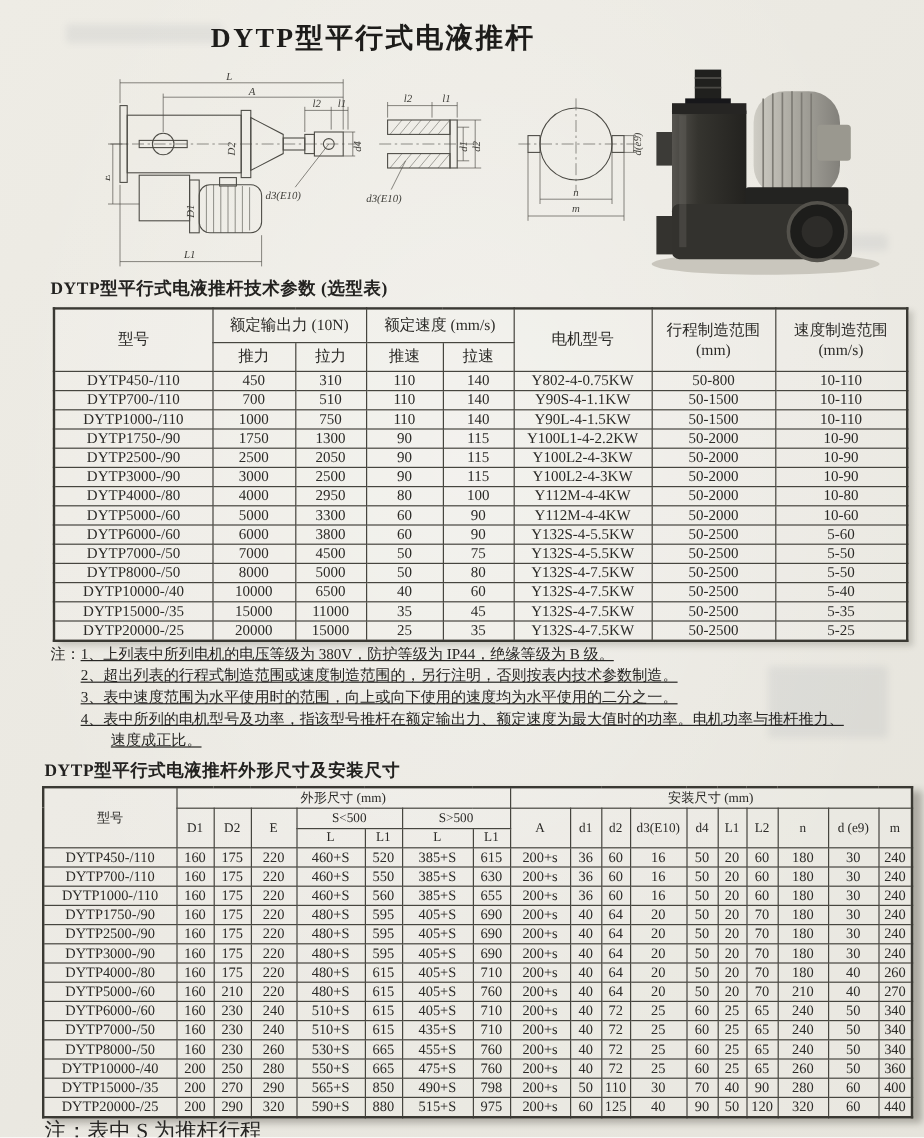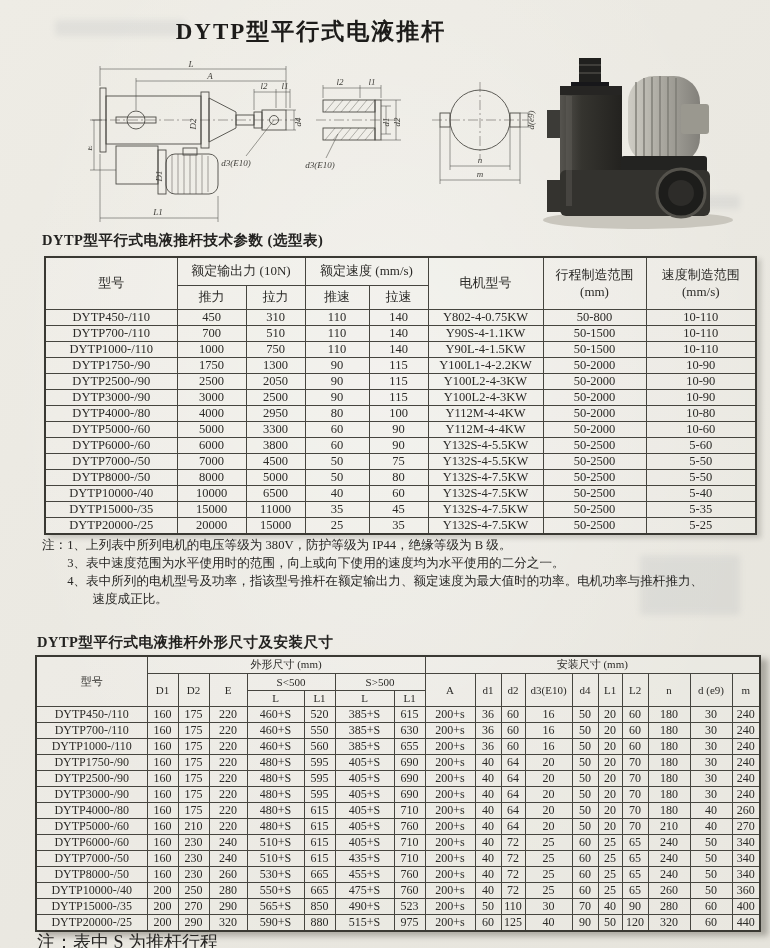--- a/index.html
+++ b/index.html
@@ -39,21 +39,21 @@
   .dim-table thead tr{height:17px;}
   .dim-table thead tr:last-child{height:16px;}
   .dim-table tbody tr{height:16px;}
   .dim-table td{line-height:15px; white-space:nowrap;}
   .dim-table th{font-size:11px; white-space:nowrap;}
 
   .notes{position:absolute; left:42px; top:536px; width:668px; font-size:12.6px;
          line-height:18px; display:flex; color:#272624;}
   .note-label{flex:0 0 auto;}
   .note-items{flex:1 1 auto;}
-  .note-item{padding-left:2em; text-indent:-2em;}
+  .note-item{padding-left:2em; text-indent:-2em;text-decoration:underline;}
   .foot-note{position:absolute; left:37px; top:930px; font-size:18px; color:#272624;}
 </style>
 </head>
 <body>
 
 <div class="page">
 
   <div class="artifact" style="left:55px; top:20px; width:130px; height:16px;"></div>
   <div class="artifact" style="left:600px; top:195px; width:140px; height:14px;"></div>
   <div class="artifact" style="left:640px; top:555px; width:100px; height:60px;"></div>
@@ -395,20 +395,21 @@
           <td>50-2500</td>
           <td>5-25</td>
         </tr>
       </tbody>
   </table>
 
   <div class="notes">
     <span class="note-label">注：</span>
     <div class="note-items">
       <div class="note-item">1、上列表中所列电机的电压等级为 380V，防护等级为 IP44，绝缘等级为 B 级。</div>
+      <div class="note-item">2、超出列表的行程式制造范围或速度制造范围的，另行注明，否则按表内技术参数制造。</div>
       <div class="note-item">3、表中速度范围为水平使用时的范围，向上或向下使用的速度均为水平使用的二分之一。</div>
       <div class="note-item">4、表中所列的电机型号及功率，指该型号推杆在额定输出力、额定速度为最大值时的功率。电机功率与推杆推力、速度成正比。</div>
     </div>
   </div>
 
   <div class="section-heading heading-dim">DYTP型平行式电液推杆外形尺寸及安装尺寸</div>
 
   <table class="dim-table">
     <colgroup>
       <col style="width:111px">
@@ -702,21 +703,21 @@
           <td>360</td>
         </tr>
         <tr>
           <td>DYTP15000-/35</td>
           <td>200</td>
           <td>270</td>
           <td>290</td>
           <td>565+S</td>
           <td>850</td>
           <td>490+S</td>
-          <td>523</td>
+          <td>798</td>
           <td>200+s</td>
           <td>50</td>
           <td>110</td>
           <td>30</td>
           <td>70</td>
           <td>40</td>
           <td>90</td>
           <td>280</td>
           <td>60</td>
           <td>400</td>

